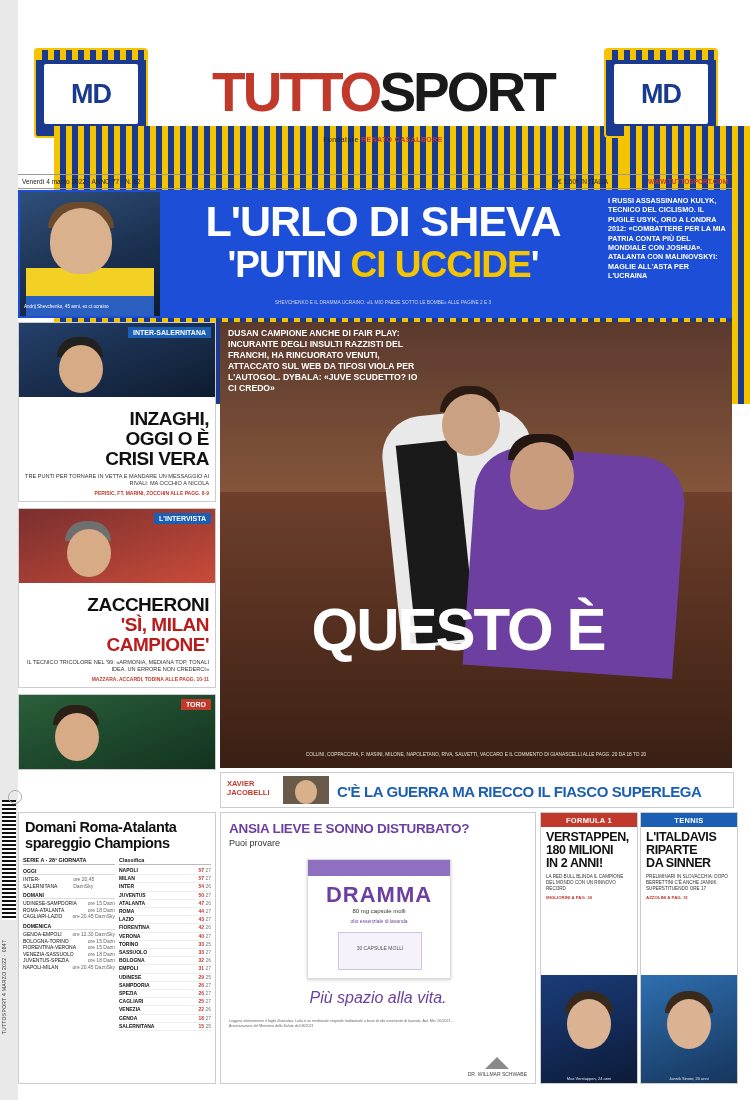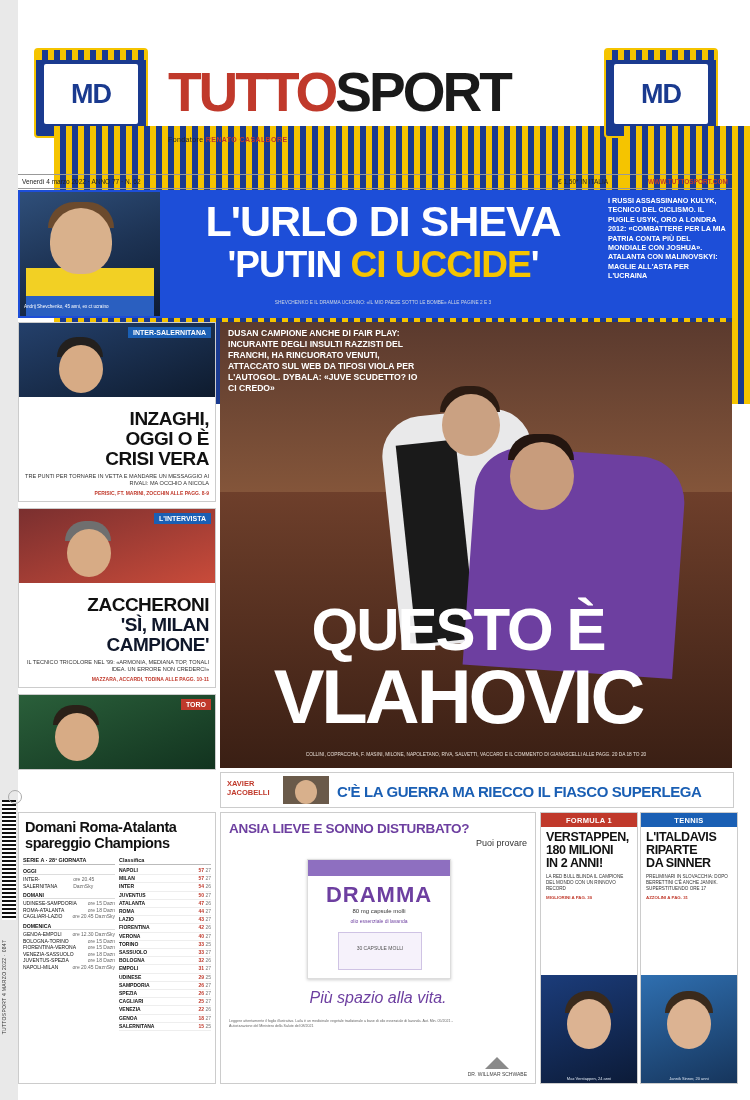--- a/index.html
+++ b/index.html
@@ -14,21 +14,21 @@
 
   
   .masthead{position:absolute;left:18px;top:40px;width:714px;height:132px;}
   .md-logo{position:absolute;top:8px;width:110px;height:86px;background:#1a3a8f;border:2px solid #f5c400;border-radius:4px;}
   .md-logo.left{left:16px;}
   .md-logo.right{left:586px;}
   .md-dots{position:absolute;left:0;top:0;width:110px;height:10px;background:repeating-linear-gradient(90deg,#f5c400 0 6px,#1a3a8f 6px 12px);}
   .md-dots.bottom{top:76px;}
   .md-inner{position:absolute;left:8px;top:14px;width:94px;height:60px;background:#fff;border-radius:2px;display:flex;align-items:center;justify-content:center;}
   .md-inner span{font-weight:bold;font-size:27px;color:#1a3a8f;letter-spacing:-1px;font-family:"Liberation Sans",sans-serif;}
-  .title{position:absolute;left:150px;top:22px;width:430px;text-align:left;}
+  .title{position:absolute;left:150px;top:22px;width:430px;text-align:center;}
   .title .ts{font-family:"Liberation Sans",sans-serif;font-weight:bold;font-size:55px;color:#c0392b;letter-spacing:-3px;line-height:60px;-webkit-text-stroke:0;}
   .title .ts .blk{color:#1a1a1a;}
   .title .sub{font-size:7px;color:#222;letter-spacing:.4px;margin-top:14px;}
   .title .sub b{color:#c0392b;}
 
   
   .infobar{position:absolute;left:18px;top:174px;width:714px;height:13px;border-top:1px solid #999;border-bottom:1px solid #999;font-size:6.5px;color:#222;}
   .infobar .l{position:absolute;left:4px;top:3px;}
   .infobar .c{position:absolute;left:540px;top:3px;}
   .infobar .r{position:absolute;right:4px;top:3px;color:#c0392b;font-weight:bold;}
@@ -49,21 +49,21 @@
   .banner .side{position:absolute;left:590px;top:6px;width:120px;font-size:7.2px;line-height:9.4px;color:#fff;font-weight:bold;}
 
   
   .left-col{position:absolute;left:18px;top:322px;width:196px;}
   .box{position:relative;width:196px;border:1px solid #ccc;background:#fff;margin-bottom:6px;}
   .box .img{position:relative;width:196px;height:74px;overflow:hidden;}
   .box .tag{position:absolute;right:4px;top:4px;background:#1a5fb4;color:#fff;font-size:7px;font-weight:bold;padding:2px 5px;}
   .box .tag.red{background:#c0392b;}
   .box .txt{padding:12px 6px 5px 6px;text-align:right;}
   .box .txt .hl{font-size:19px;font-weight:bold;line-height:20px;color:#111;letter-spacing:-.5px;}
-  .box .txt .hl .r{color:#0f172a;}
+  .box .txt .hl .r{color:#b91c1c;}
   .box .txt .dk{font-size:5.6px;color:#333;margin-top:4px;line-height:7px;}
   .box .txt .pg{font-size:5px;color:#c0392b;margin-top:3px;font-weight:bold;}
 
   .img.inz{background:linear-gradient(160deg,#24406b,#0e1b2e);}
   .img.zac{background:linear-gradient(160deg,#7a2f2f,#c94b3a);}
   .img.toro{background:linear-gradient(160deg,#2a5f3a,#12331f);}
   .ph-face{position:absolute;width:44px;height:48px;border-radius:50%;background:#d7ab85;}
   .ph-hair{position:absolute;width:46px;height:20px;border-radius:22px 22px 0 0;}
 
   
@@ -102,21 +102,21 @@
   .mrow{display:flex;justify-content:space-between;line-height:6.6px;}
   .mrow .m{color:#111;}
   .mrow .h{color:#666;}
   .trow{display:flex;justify-content:space-between;line-height:7.2px;border-bottom:1px solid #eee;}
   .trow .tn{font-weight:bold;}
   .trow .tp{color:#c0392b;font-weight:bold;}
   .trow .tg{color:#777;}
 
   .advert{position:absolute;left:202px;top:0;width:314px;height:270px;border:1px solid #ccc;background:#fff;}
   .advert .ad-h{padding:8px 8px 0 8px;font-size:13.5px;font-weight:bold;color:#6d3fa0;letter-spacing:-.3px;}
-  .advert .ad-s{padding:2px 8px;font-size:9px;color:#333;text-align:right;}
+  .advert .ad-s{padding:2px 8px;font-size:9px;color:#333;text-align:left;}
   .advert .pack{position:absolute;left:86px;top:46px;width:142px;height:118px;background:#fff;border:1px solid #ddd;box-shadow:0 1px 3px rgba(0,0,0,.2);}
   .advert .pack .band{position:absolute;left:0;top:0;width:142px;height:16px;background:#8e6fc0;}
   .advert .pack .brand{position:absolute;left:0;top:22px;width:142px;text-align:center;font-size:22px;font-weight:bold;color:#6d3fa0;letter-spacing:1px;}
   .advert .pack .d1{position:absolute;left:0;top:48px;width:142px;text-align:center;font-size:6px;color:#333;}
   .advert .pack .d2{position:absolute;left:0;top:58px;width:142px;text-align:center;font-size:5px;color:#6d3fa0;}
   .advert .pack .box2{position:absolute;left:30px;top:72px;width:82px;height:36px;border:1px solid #cfc3e4;background:#f6f2fb;}
   .advert .pack .box2 .q{position:absolute;left:0;top:12px;width:82px;text-align:center;font-size:5px;color:#555;}
   .advert .slogan{position:absolute;left:0;top:176px;width:314px;text-align:center;font-size:16px;color:#6d3fa0;font-style:italic;}
   .advert .legal{position:absolute;left:8px;top:206px;width:240px;font-size:3.6px;color:#666;line-height:4.6px;}
   .advert .logo2{position:absolute;right:8px;bottom:6px;font-size:5px;color:#444;text-align:center;}
@@ -248,21 +248,20 @@
     <div class="p1"></div>
     <div class="p1s"></div>
     <div class="p2"></div>
     <div class="hair1"></div>
     <div class="head1"></div>
     <div class="hair2"></div>
     <div class="head2"></div>
     <div class="toptext">DUSAN CAMPIONE ANCHE DI FAIR PLAY: INCURANTE DEGLI INSULTI RAZZISTI DEL FRANCHI, HA RINCUORATO VENUTI, ATTACCATO SUL WEB DA TIFOSI VIOLA PER L'AUTOGOL. DYBALA: «JUVE SCUDETTO? IO CI CREDO»</div>
     <div class="big">
       <div class="l1">QUESTO È</div>
-      <div class="l2">VLAHOVIC</div>
     </div>
     <div class="cap">COLLINI, COPPACCHIA, F. MASINI, MILONE, NAPOLETANO, RIVA, SALVETTI, VACCARO E IL COMMENTO DI GIANASCELLI  ALLE PAGG. 20 DA 18 TO 20</div>
   </div>
 
   <div class="strip">
     <div class="lbl">
       <div>XAVIER</div>
       <div>JACOBELLI</div>
     </div>
     <div class="av">

